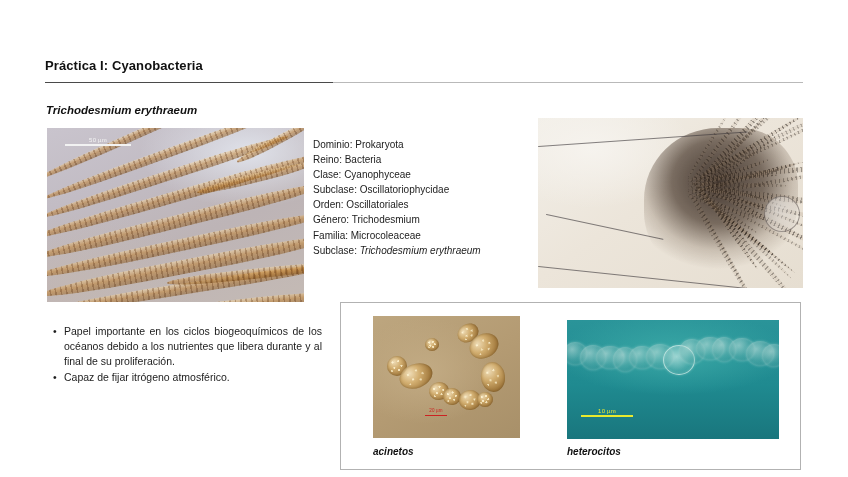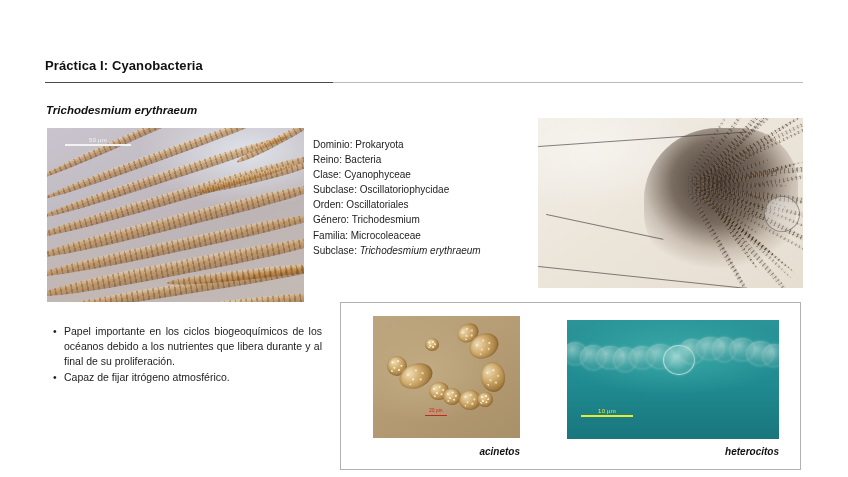--- a/index.html
+++ b/index.html
@@ -296,21 +296,21 @@
       radial-gradient(circle at 42% 38%, rgba(225,245,240,0.6) 0%, rgba(130,195,192,0.3) 55%, rgba(45,140,140,0.12) 90%);
   }
 
   .cap {
     position: absolute;
     font-size: 10px;
     font-weight: bold;
     font-style: italic;
     color: #111111;
     white-space: nowrap;
-    text-align: right;
+    text-align: left;
   }
   .cap-akinetes { left: 373px; top: 446px; width: 147px; }
   .cap-heterocytes { left: 567px; top: 446px; width: 212px; }
 </style>
 </head>
 <body>
 
 <div class="slide">
 
   <div class="slide-title">Práctica I: Cyanobacteria</div>

